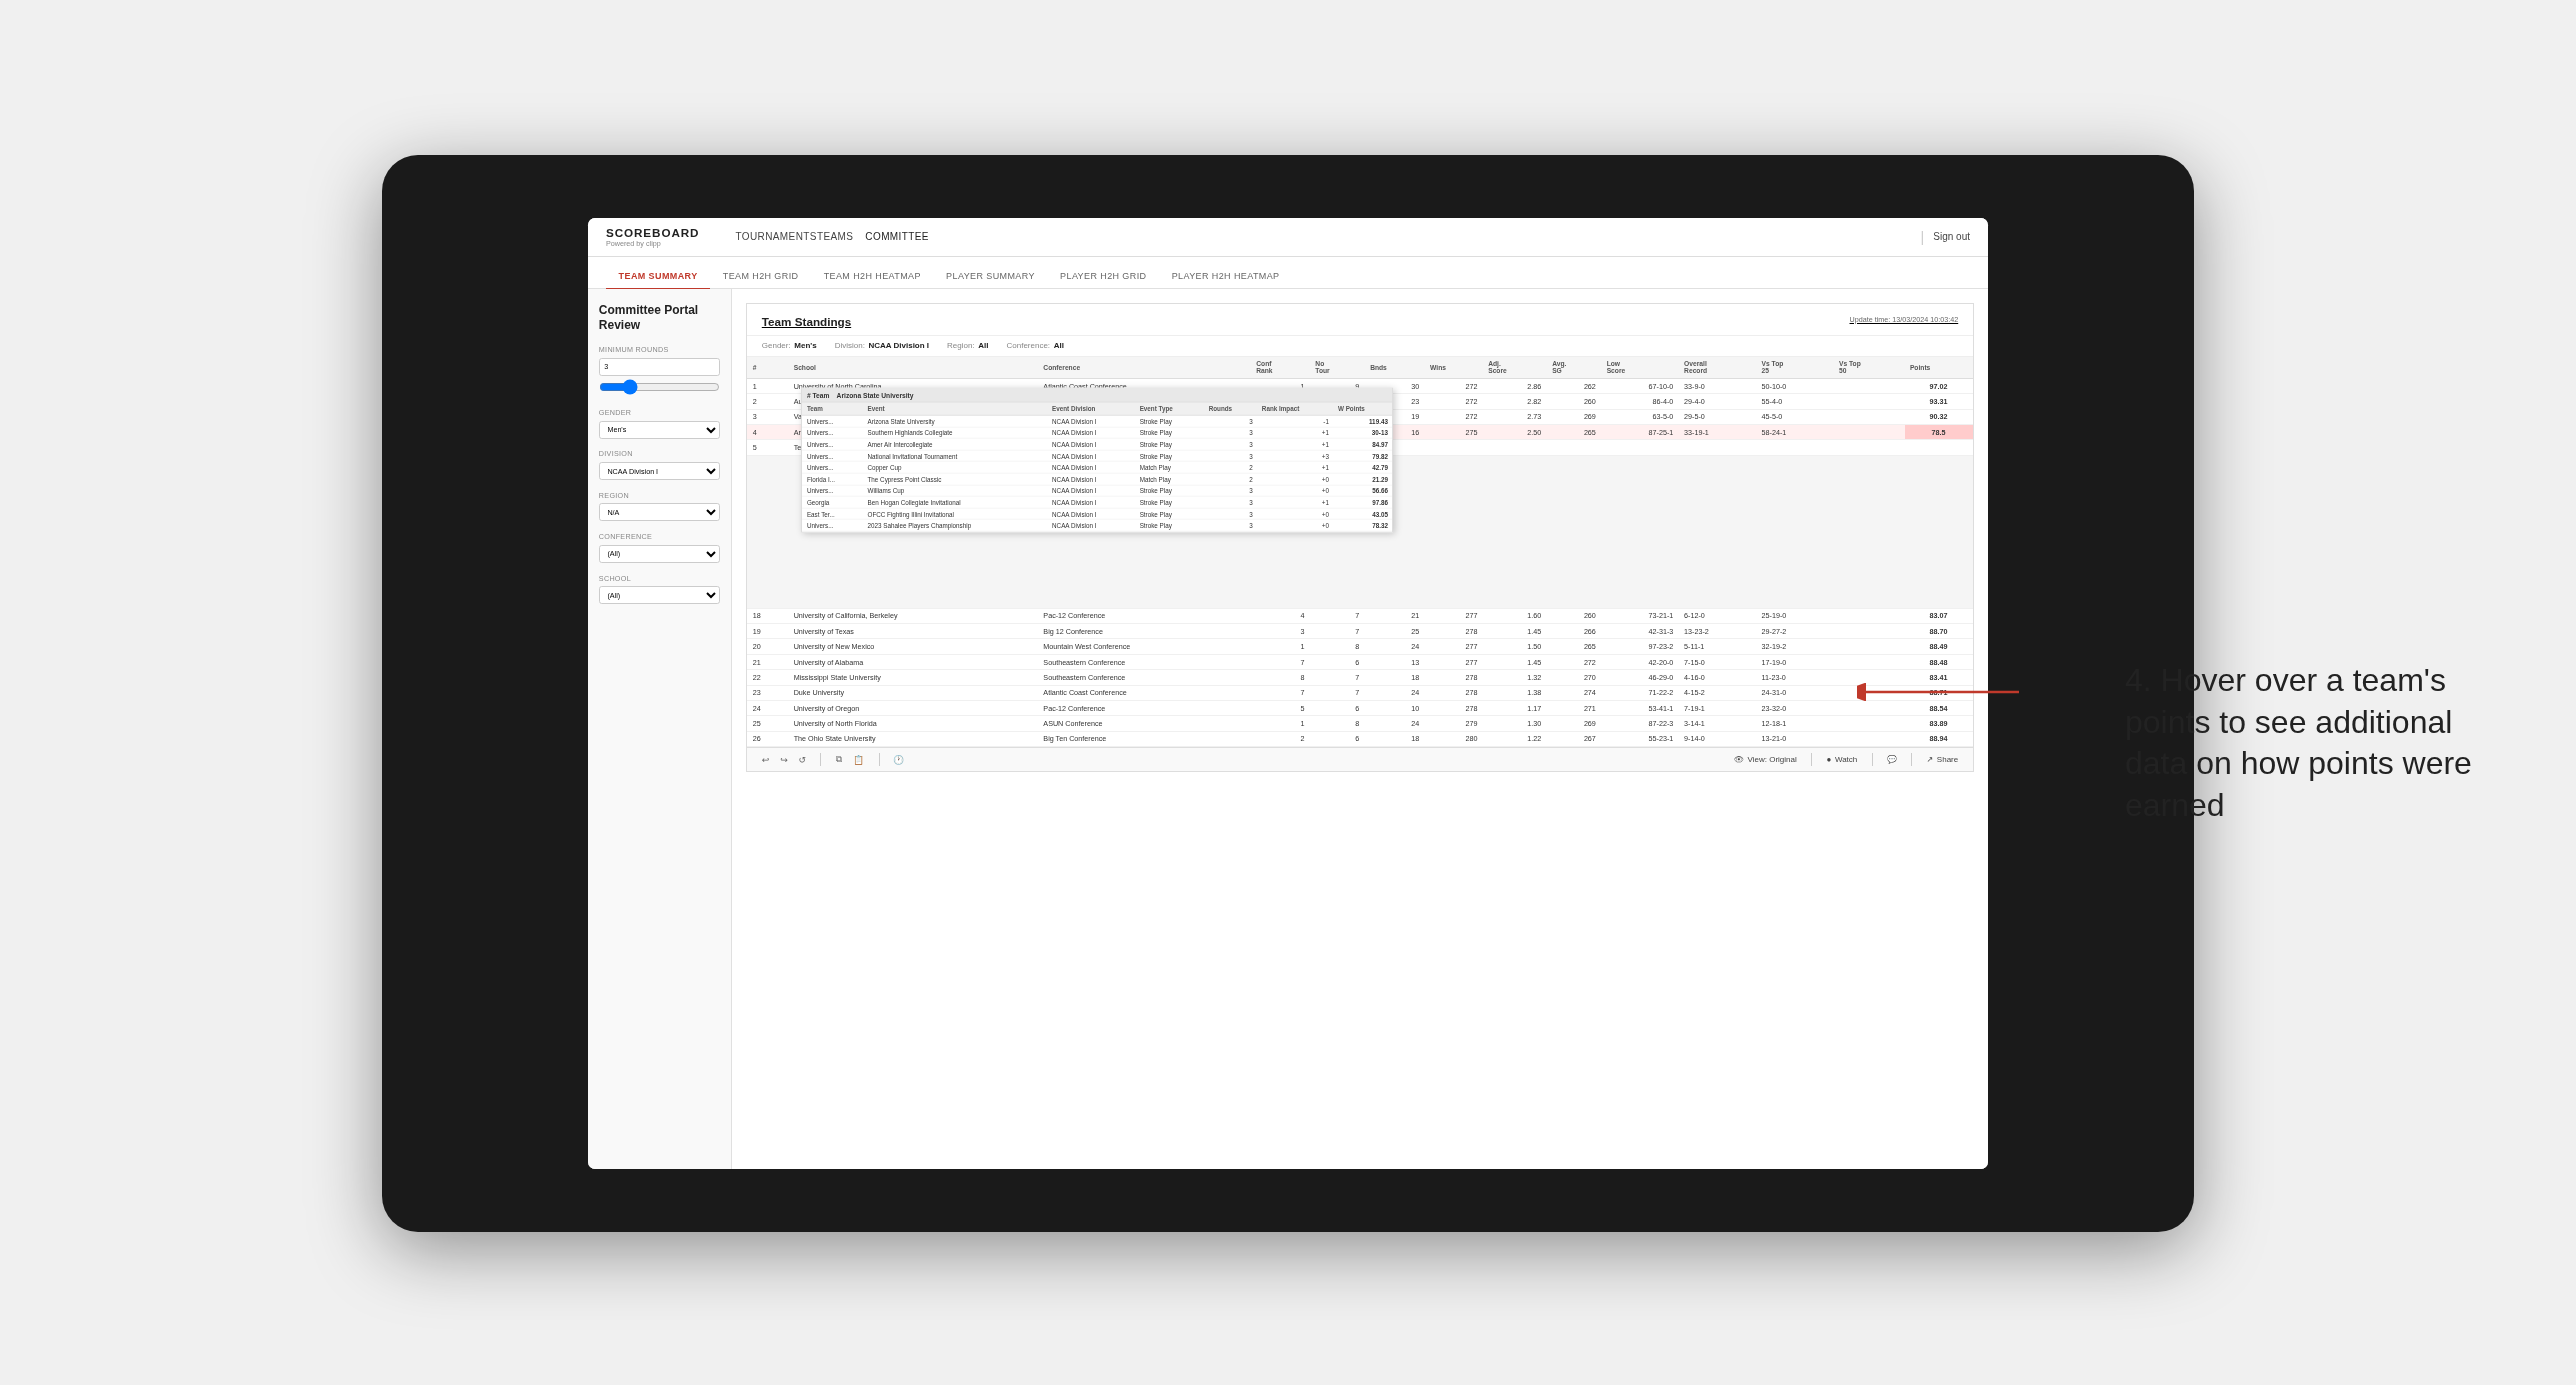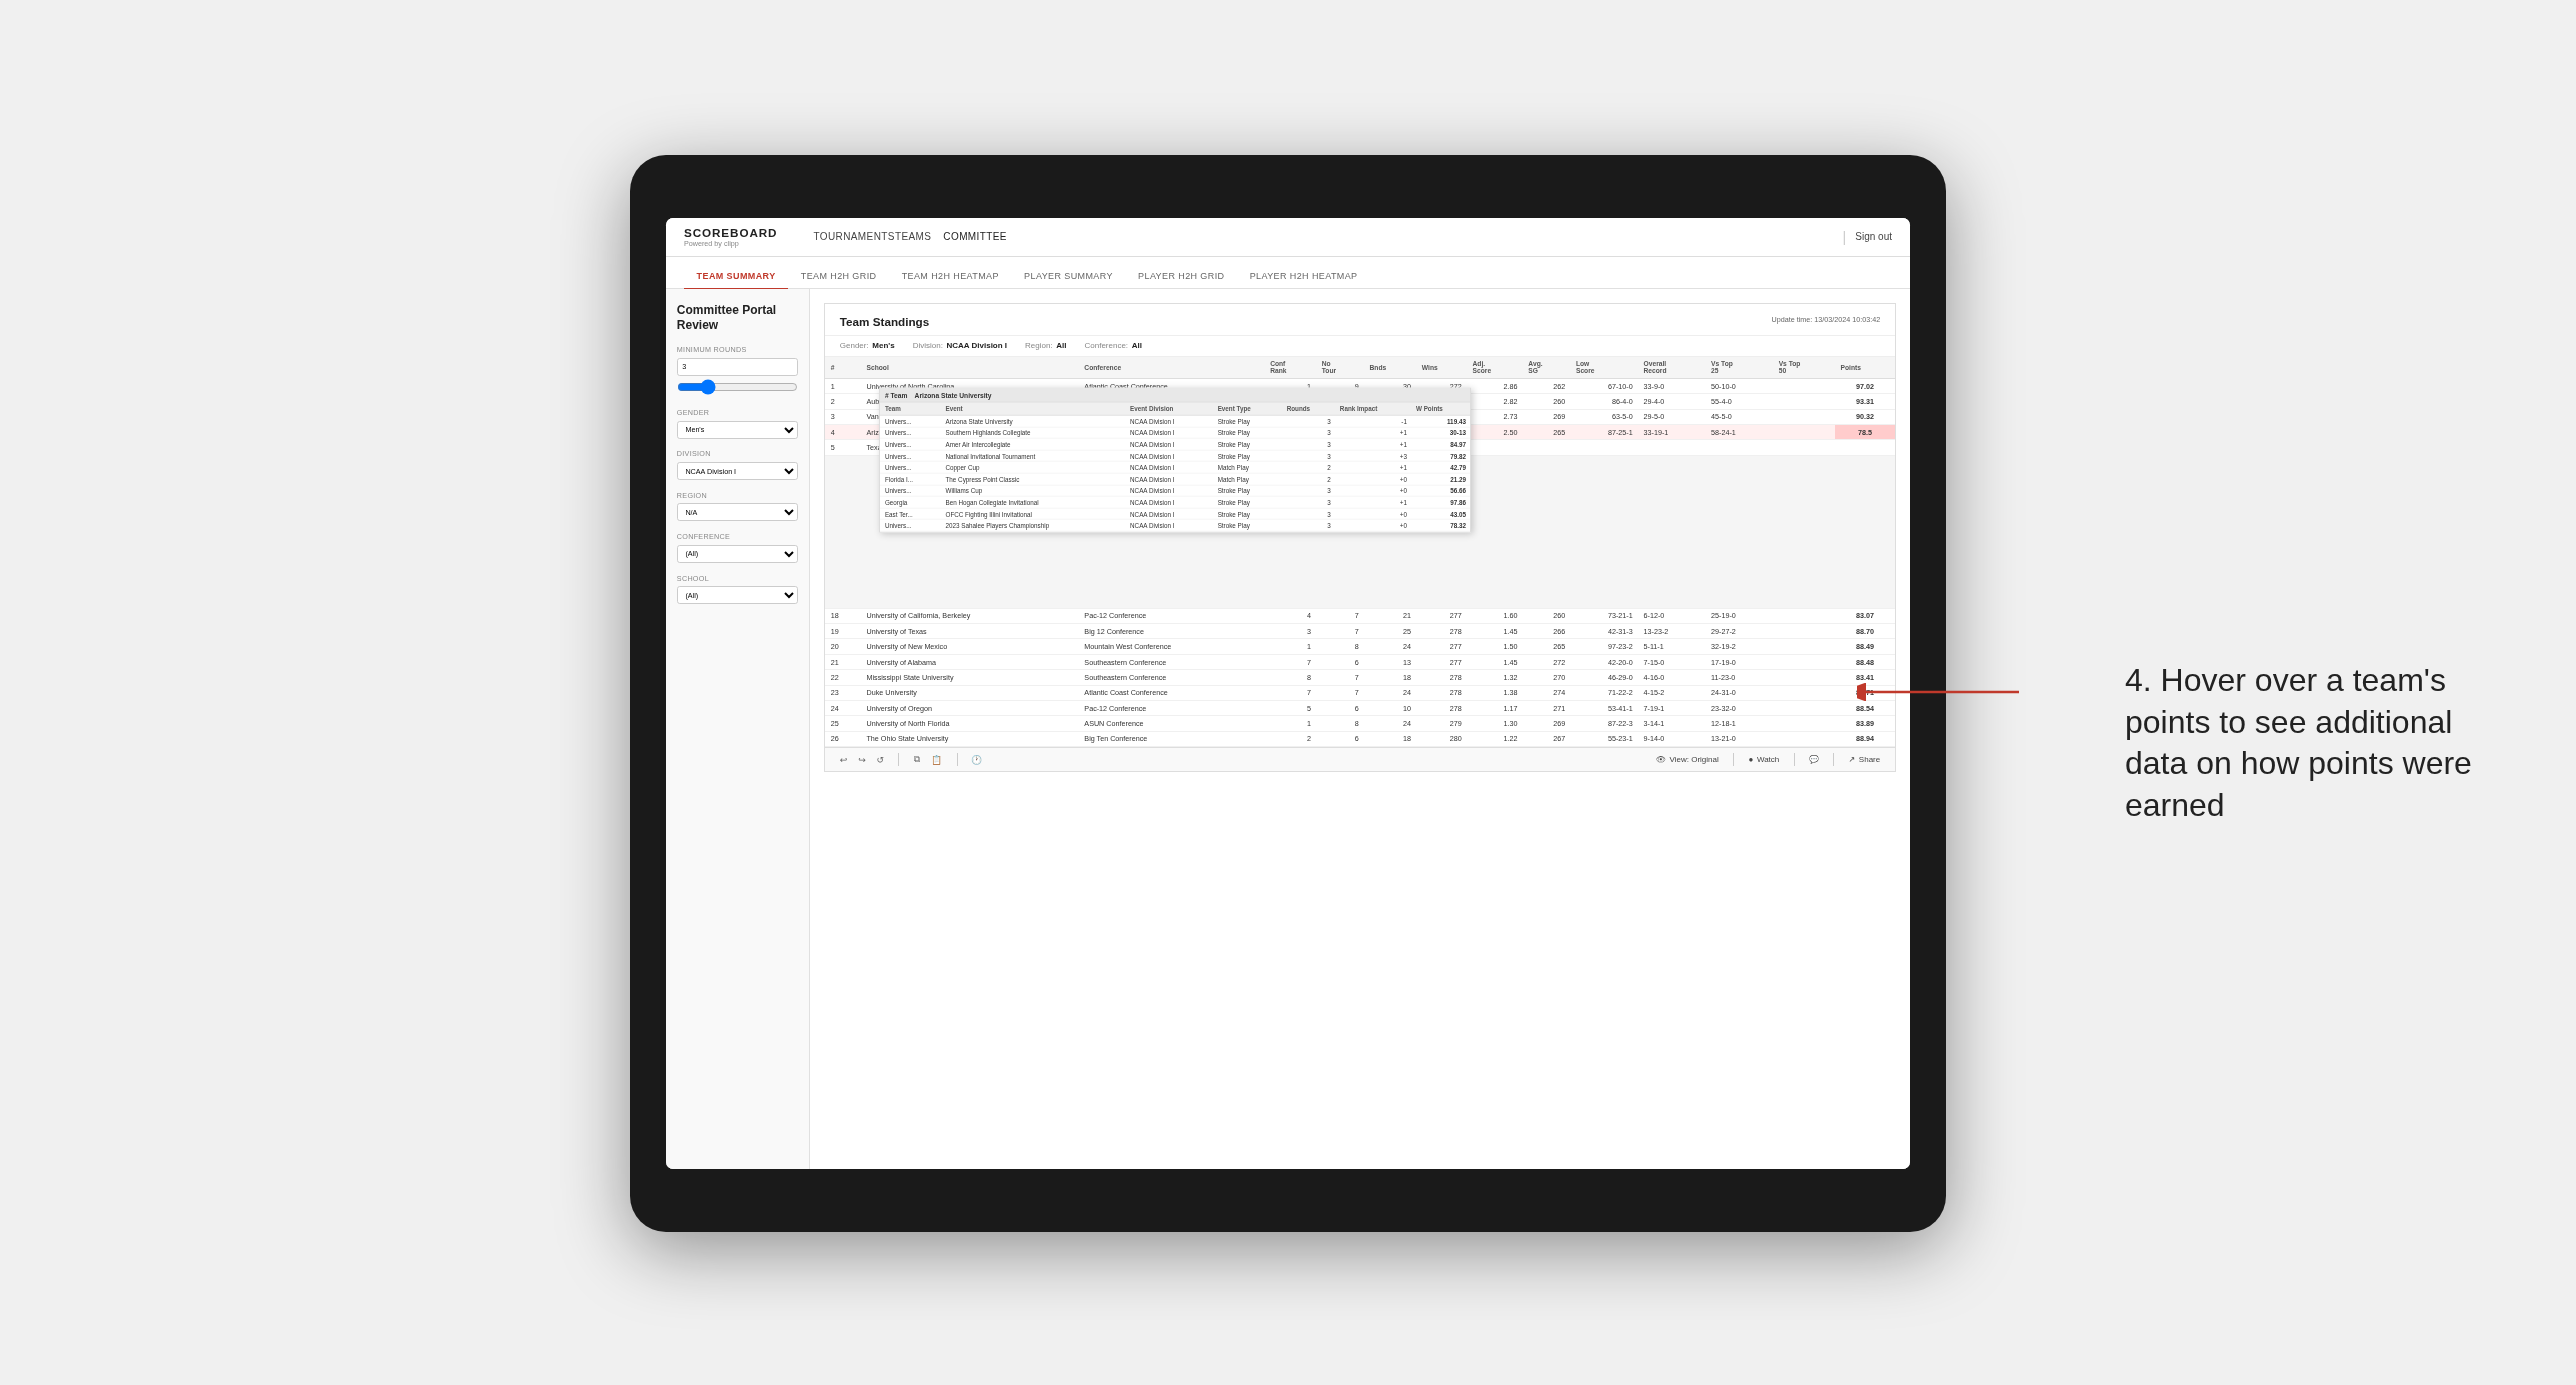--- a/index.html
+++ b/index.html
@@ -8,21 +8,21 @@
       font-family: Arial, sans-serif;
       width: 2576px;
       height: 1386px;
       display: flex;
       align-items: center;
       justify-content: center;
       position: relative;
     }
 
     .tablet-container {
-      width: 1316px;
+      width: 1812px;
       height: 1077px;
       background: #1a1a1a;
       border-radius: 36px;
       padding: 54px 36px;
       display: flex;
       align-items: center;
       justify-content: center;
       box-shadow: 0 18px 72px rgba(0,0,0,0.4);
       position: relative;
     }
@@ -190,20 +190,21 @@
       border: 0.9px solid #ddd;
       min-width: 736px;
     }
 
     
     .report-header {
       display: flex;
       justify-content: space-between;
       padding: 10.8px 14.4px 7.2px;
       border-bottom: 0.9px solid #eee;
+      text-decoration: underline;
     }
 
     .report-title-area h2 {
       font-size: 11.7px;
       font-weight: bold;
       color: #222;
     }
 
     .report-meta {
       font-size: 7.2px;

